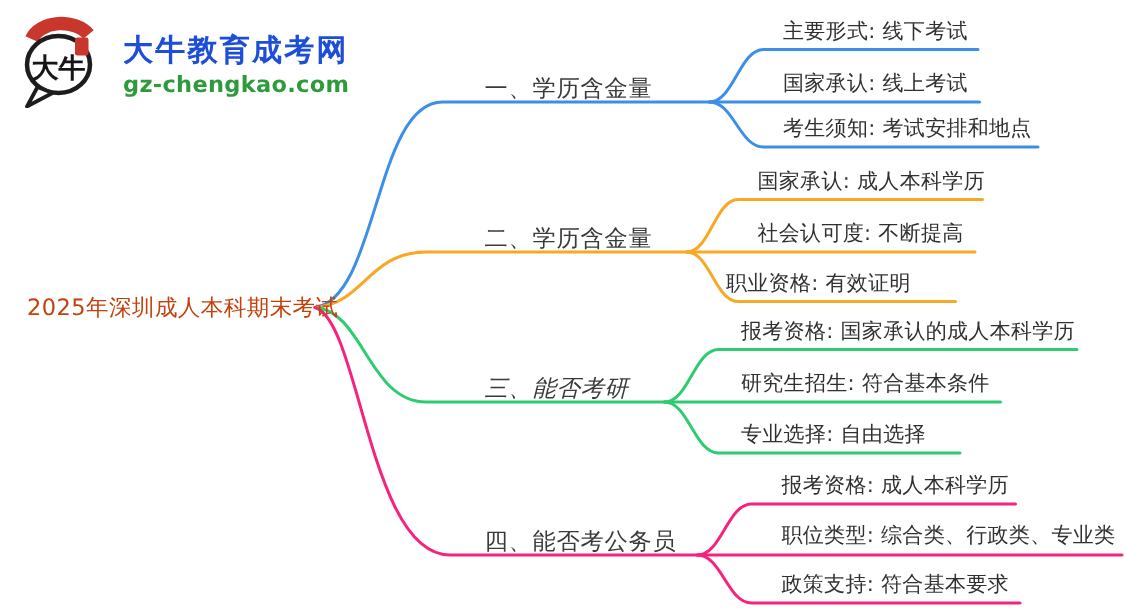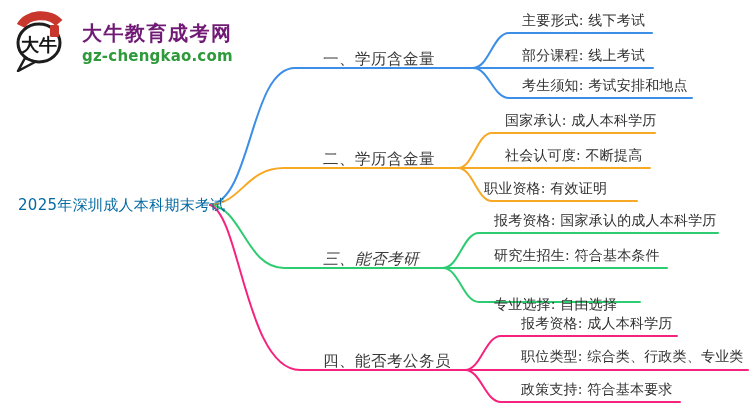--- a/index.html
+++ b/index.html
@@ -2,21 +2,21 @@
 <html><head>
 <meta charset="utf-8">
 <style>
   html,body{margin:0;padding:0;background:#ffffff;}
   .stage{
     position:relative;width:750px;height:410px;background:#ffffff;overflow:hidden;
     font-family:"DejaVu Sans",sans-serif;
   }
   .stage svg{position:absolute;left:0;top:0;}
   .node{position:absolute;white-space:nowrap;color:#333;}
-  .root-title{font-size:15px;color:#0369a1;letter-spacing:0.3px;}
+  .root-title{font-size:15px;color:#c2410c;letter-spacing:0.3px;}
   .branch-label{font-size:15.5px;color:#3a3a3a;letter-spacing:0.5px;}
   .sub-label{font-size:14px;color:#303030;letter-spacing:0.2px;}
   
   .logo{position:absolute;left:12px;top:10px;width:230px;height:66px;}
   .logo-icon{position:absolute;left:0;top:2px;}
   .logo-name{position:absolute;left:70px;top:10px;font-size:20px;font-weight:bold;letter-spacing:1.5px;}
   .logo-url{position:absolute;left:70px;top:37px;font-size:15px;font-weight:bold;letter-spacing:0.2px;}
 </style>
 </head>
 <body>
@@ -55,40 +55,40 @@
   </svg>
 
   <div class="logo">
     <svg class="logo-icon" width="58" height="62" viewBox="0 0 58 62">
       <path d="M9 16 A21 15 0 0 1 47 13" fill="none" stroke="#c9372c" stroke-width="9"></path>
       <ellipse cx="27" cy="33" rx="21" ry="19" fill="#ffffff" stroke="#1d1d1d" stroke-width="3"></ellipse>
       <path d="M13 48 L6 61 L23 52 Z" fill="#ffffff" stroke="#1d1d1d" stroke-width="2.5" stroke-linejoin="round"></path>
       <rect x="38" y="15" width="9" height="12" rx="1.5" fill="#c9372c"></rect>
       <text x="27" y="41" text-anchor="middle" font-family="DejaVu Serif, serif" font-size="18" font-weight="bold" fill="#161616">大牛</text>
     </svg>
-    <div class="logo-name" style="color: #701a75;">大牛教育成考网</div>
+    <div class="logo-name" style="color: #1d4ed8;">大牛教育成考网</div>
     <div class="logo-url" style="color: rgb(47, 154, 59);">gz-chengkao.com</div>
   </div>
 
   <div class="node root-title" style="left:18px;top:196px;">2025年深圳成人本科期末考试</div>
 
   <div class="node branch-label" style="left:323px;top:49px;">一、学历含金量</div>
   <div class="node branch-label" style="left:323px;top:149px;">二、学历含金量</div>
   <div class="node branch-label" style="left:323px;top:249px;font-style:italic;">三、能否考研</div>
   <div class="node branch-label" style="left:323px;top:351px;">四、能否考公务员</div>
 
   <div class="node sub-label" style="left:522px;top:12px;">主要形式: 线下考试</div>
-  <div class="node sub-label" style="left:522px;top:47px;">部分课程: 线上考试</div>
+  <div class="node sub-label" style="left:522px;top:47px;">国家承认: 线上考试</div>
   <div class="node sub-label" style="left:522px;top:77px;">考生须知: 考试安排和地点</div>
 
   <div class="node sub-label" style="left:505px;top:112px;">国家承认: 成人本科学历</div>
   <div class="node sub-label" style="left:505px;top:147px;">社会认可度: 不断提高</div>
   <div class="node sub-label" style="left:484px;top:180px;">职业资格: 有效证明</div>
 
   <div class="node sub-label" style="left:494px;top:212px;">报考资格: 国家承认的成人本科学历</div>
   <div class="node sub-label" style="left:494px;top:247px;">研究生招生: 符合基本条件</div>
-  <div class="node sub-label" style="left:494px;top:296px;">专业选择: 自由选择</div>
+  <div class="node sub-label" style="left:494px;top:281px;">专业选择: 自由选择</div>
 
   <div class="node sub-label" style="left:521px;top:315px;">报考资格: 成人本科学历</div>
   <div class="node sub-label" style="left:521px;top:348px;text-align:right;">职位类型: 综合类、行政类、专业类</div>
   <div class="node sub-label" style="left:521px;top:381px;">政策支持: 符合基本要求</div>
 
 </div>
 
 </body></html>

